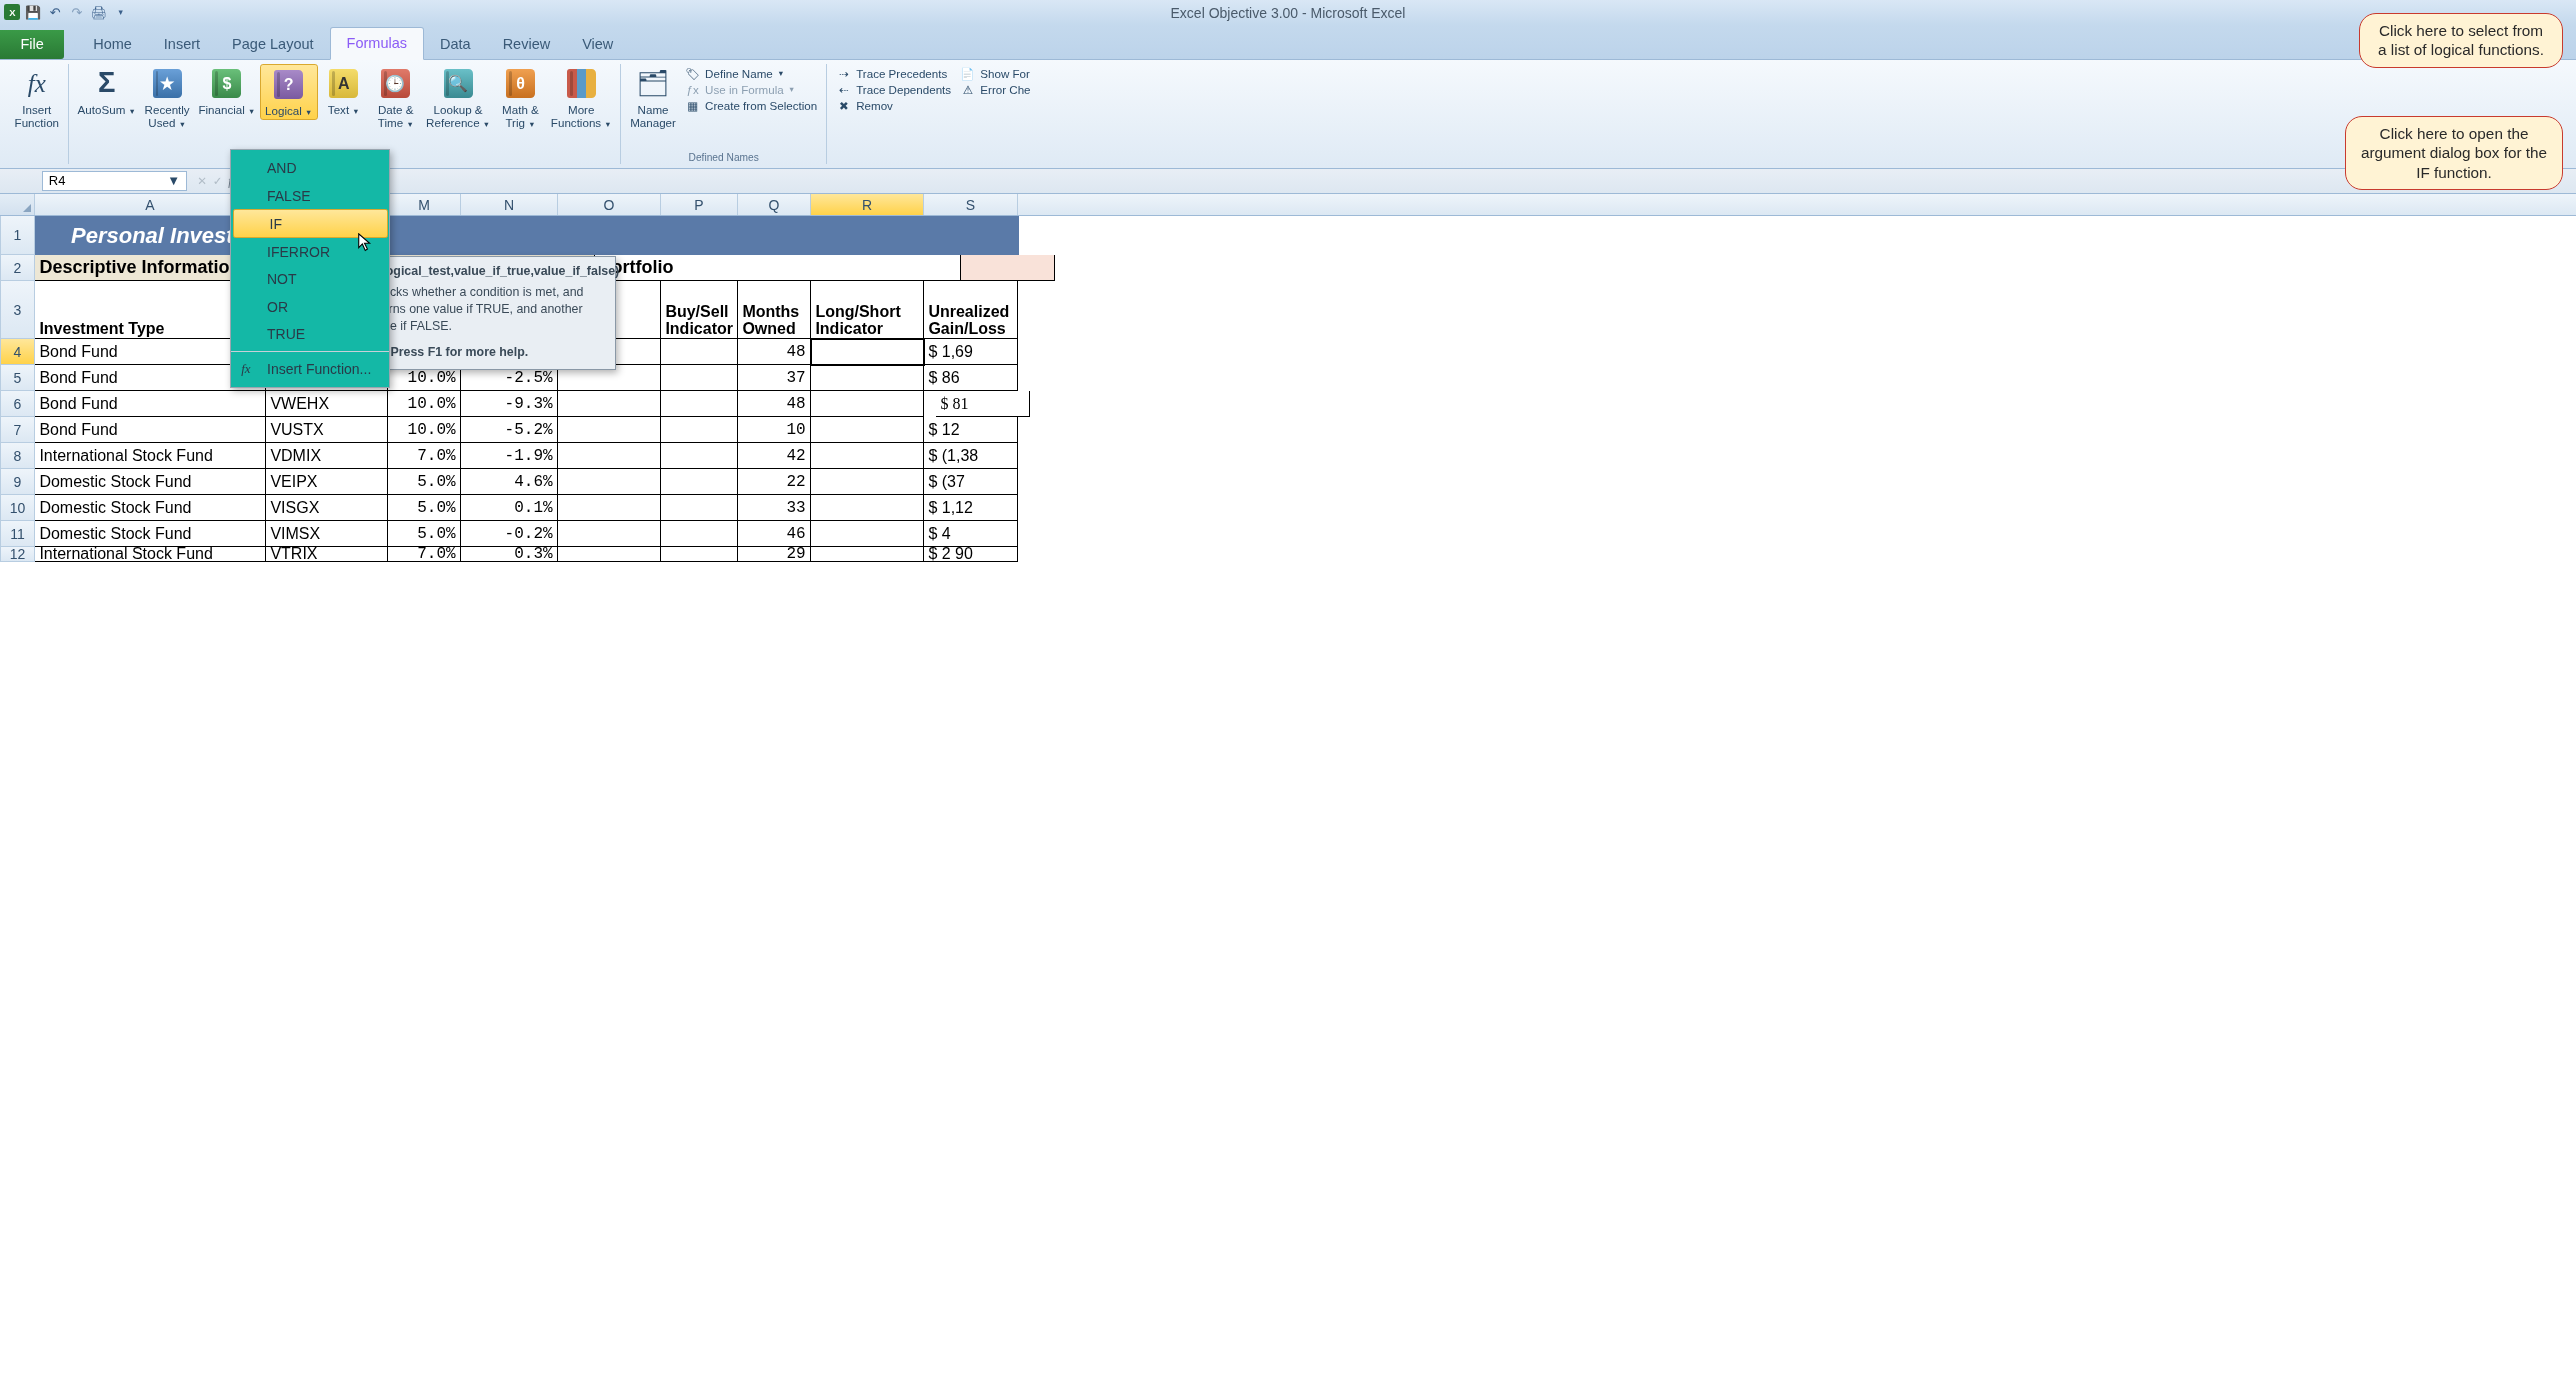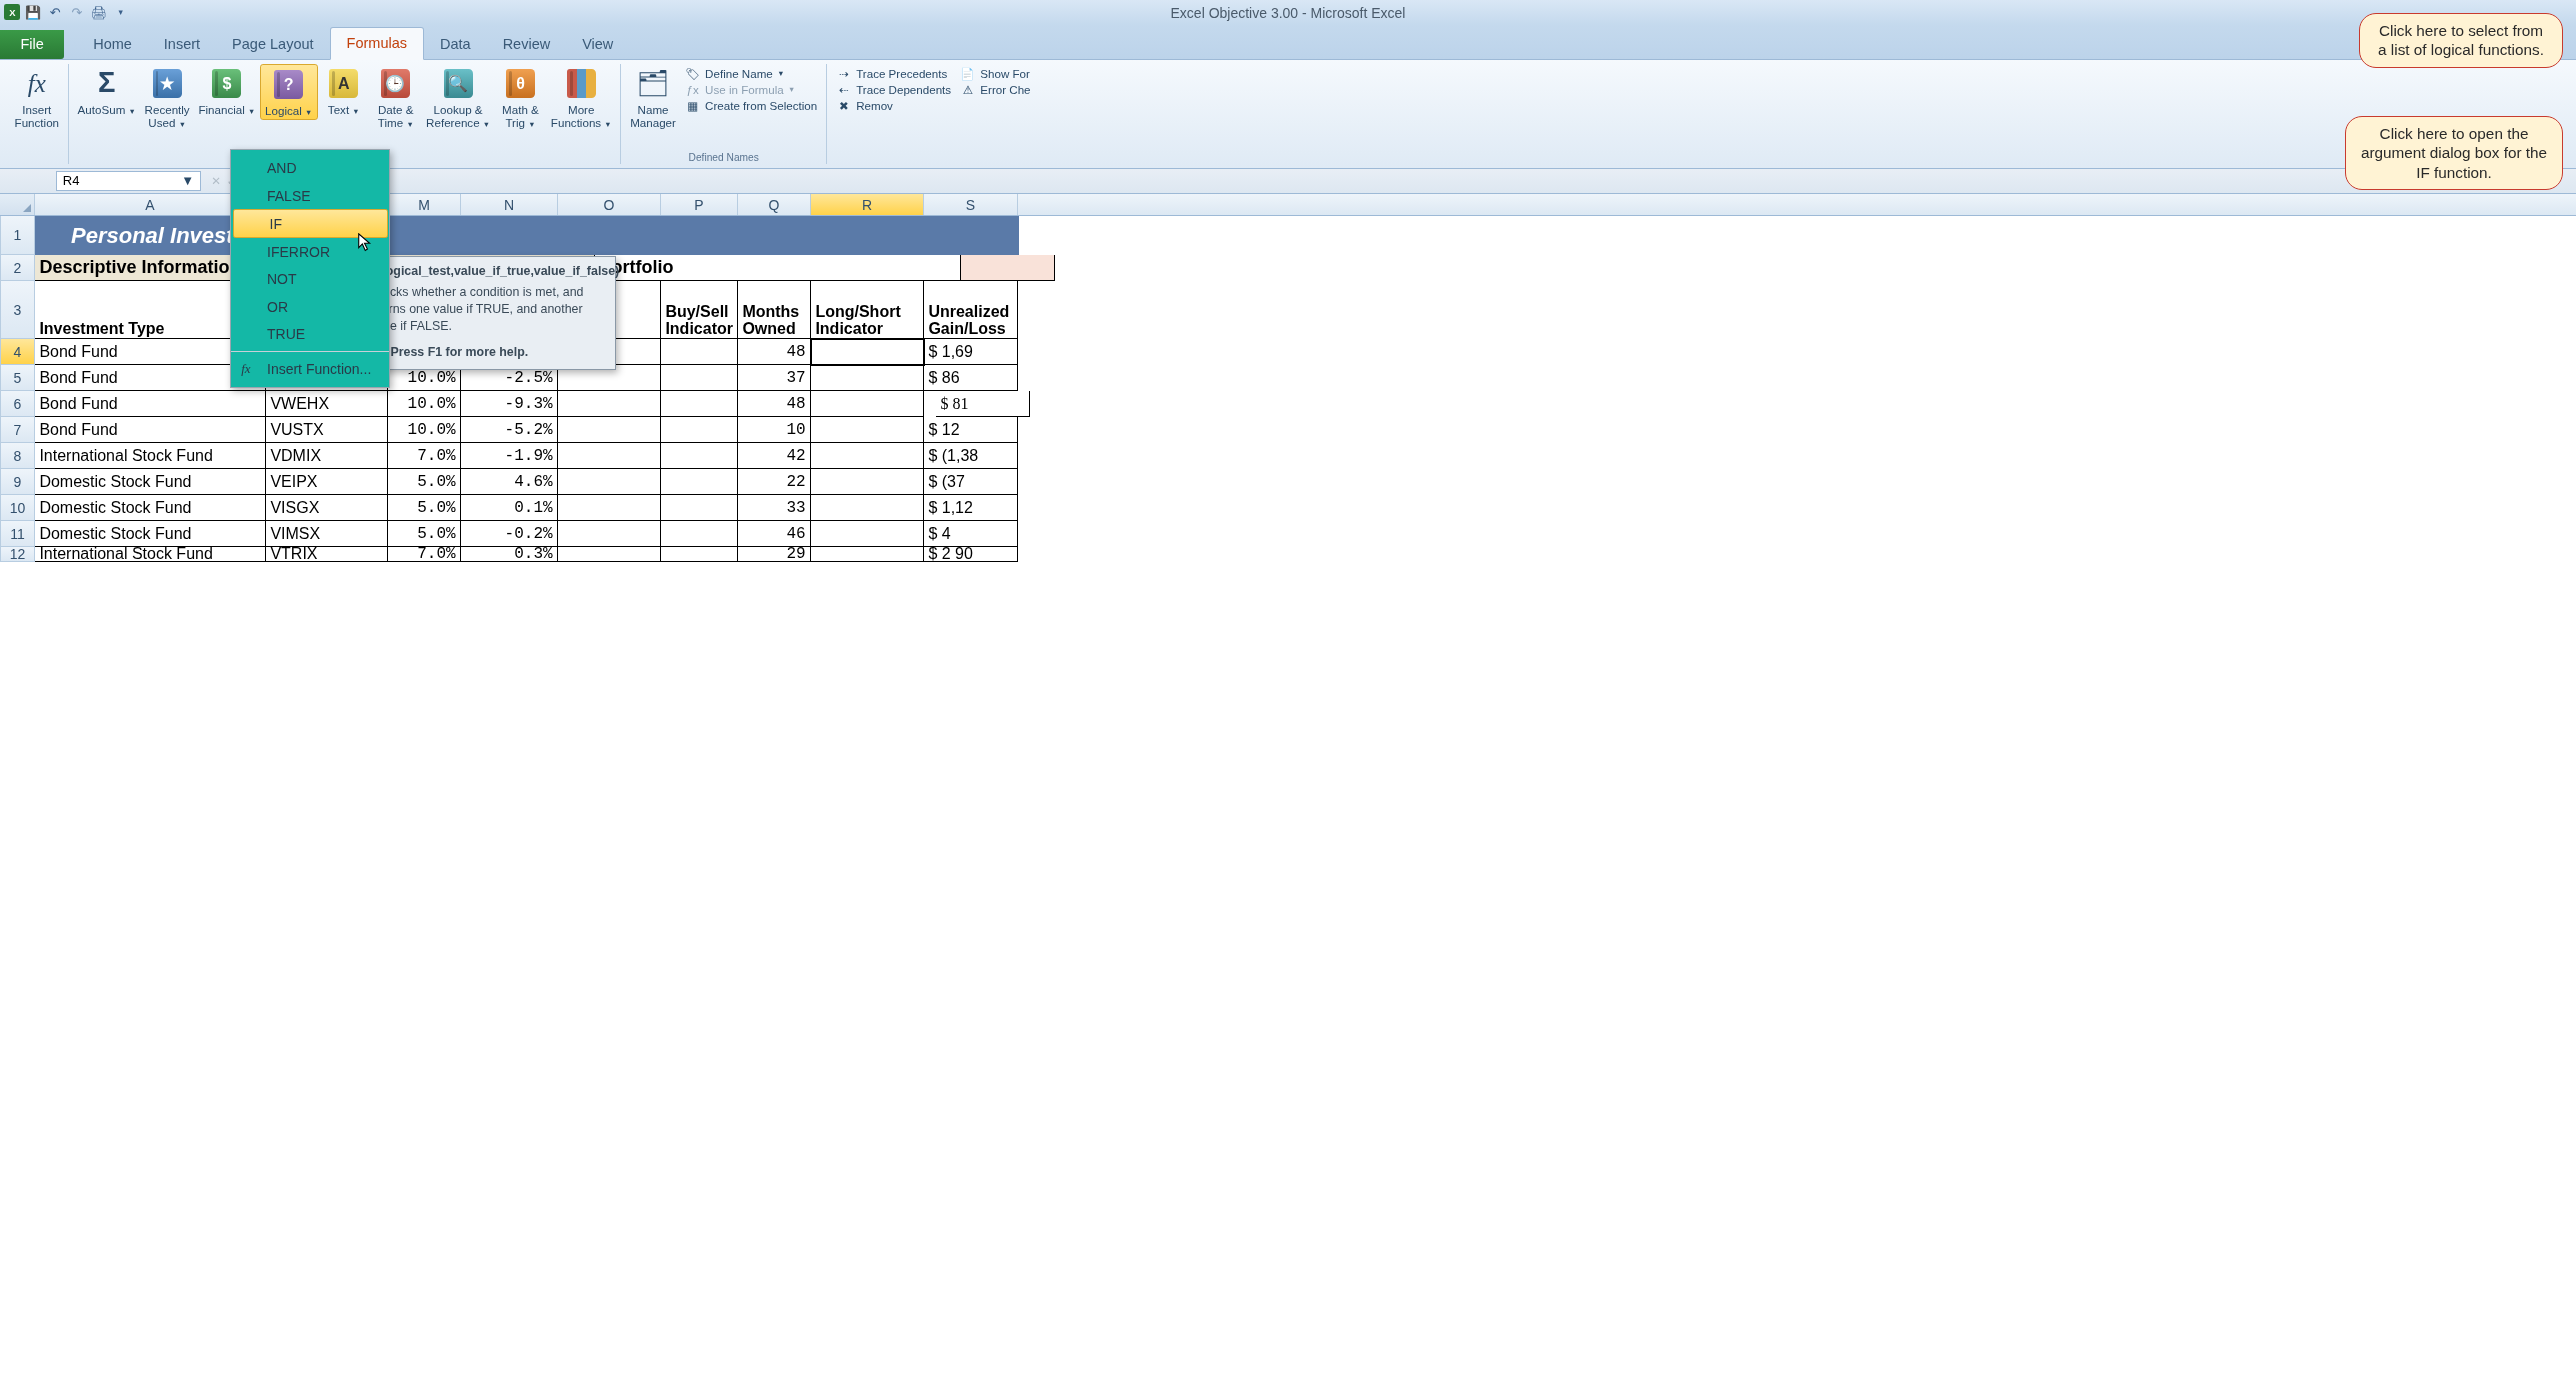--- a/index.html
+++ b/index.html
@@ -8,37 +8,37 @@
 
 .titlebar { height: 25px; background: linear-gradient(#d9e7f5,#c4d9ed); display:flex; align-items:center; padding:0 4.4px; position:relative; }
 .titlebar .qat { display:flex; align-items:center; gap:4.4px; }
 .qat-ico { width:17.4px; height:17.4px; display:flex; align-items:center; justify-content:center; color:#3a5f8a; font-size:13px; }
 .titlebar .title { position:absolute; left:50%; transform:translateX(-50%); font-size:14px; color:#4a5a6a; }
 
 
 .tabs-row { height:35px; background:linear-gradient(#c4d9ed,#bcd3ea); display:flex; align-items:flex-end; padding:0; border-bottom:0.7px solid #9db9d6; }
 .file-tab { background:linear-gradient(#3a9a47,#2a7a35); color:#fff; padding:5.8px 20.4px 7.3px; font-size:14.5px; border-radius:0 0 2.9px 0; margin-right:13px;margin-top:41px; }
 .rtab { padding:7.3px 16px; font-size:14.5px; color:#3a5a78; cursor:pointer; }
-.rtab.active { background:#f6f9fc; border:0.7px solid #9db9d6; border-bottom:0.7px solid #f6f9fc; border-radius:2.9px 2.9px 0 0; margin-bottom:-0.7px; color:#c2410c; }
+.rtab.active { background:#f6f9fc; border:0.7px solid #9db9d6; border-bottom:0.7px solid #f6f9fc; border-radius:2.9px 2.9px 0 0; margin-bottom:-0.7px; color:#8b5cf6; }
 
 
 .ribbon { height:109px; background:linear-gradient(#f5f9fd,#dfeaf5); border-bottom:0.7px solid #9db9d6; display:flex; align-items:flex-start; padding:4.4px 5.8px; overflow:hidden; position:relative; }
 .rgroup { display:flex; align-items:flex-start; border-right:0.7px solid #b8cde1; padding:0 4.4px; height:100px; }
 .rbtn { display:flex; flex-direction:column; align-items:center; justify-content:flex-start; padding:1.5px 4.4px; font-size:11.6px; color:#2a4a68; text-align:center; line-height:1.1; min-width:52px; cursor:pointer; }
 .rbtn .ico { width:35px; height:35px; margin-bottom:2.9px; display:flex; align-items:center; justify-content:center; font-size:26px; }
 .rbtn.sel { background:linear-gradient(#ffe79a,#ffd24a); border:0.7px solid #d9a82e; border-radius:2.9px; }
 .dd-caret { font-size:7.3px; color:#2a4a68; }
 .small-list { display:flex; flex-direction:column; gap:2.9px; padding:2.9px 4.4px; font-size:11.6px; color:#2a4a68; }
 .small-item { display:flex; align-items:center; gap:4.4px; white-space:nowrap; }
 .small-ico { width:16px; height:13px; display:inline-flex; align-items:center; justify-content:center; }
 .group-label { position:absolute; bottom:1.5px; font-size:10.2px; color:#5a7490; }
 
 
 .fbar { height:25px; background:linear-gradient(#e8eef5,#dde7f1); border-bottom:0.7px solid #9db9d6; display:flex; align-items:center; }
-.namebox { width:145px; height:20.4px; margin-left:56px; background:#fff; border:0.7px solid #9db9d6; display:flex; align-items:center; padding:0 5.8px; font-size:13px; font-family:Arial; }
+.namebox { width:145px; height:20.4px; margin-left:42px; background:#fff; border:0.7px solid #9db9d6; display:flex; align-items:center; padding:0 5.8px; font-size:13px; font-family:Arial; }
 .namebox .dd { margin-left:auto; color:#2a4a68; }
 .fx-icons { display:flex; align-items:center; gap:5.8px; margin-left:10.2px; color:#6a7a88; }
 
 
 .colhdr { height:22px; background:linear-gradient(#eef4fa,#dce8f3); border-bottom:0.7px solid #9db9d6; display:flex; }
 .selall { width:35px; border-right:0.7px solid #b8cde1; background:linear-gradient(#e4edf6,#d3e1ef); position:relative; }
 .selall::after { content:""; position:absolute; right:2.9px; bottom:2.9px; border-left:8.7px solid transparent; border-bottom:8.7px solid #8aa5c1; }
 .ch { border-right:0.7px solid #b8cde1; display:flex; align-items:center; justify-content:center; font-size:14px; color:#33506d; }
 .ch.active { background:linear-gradient(#ffe79a,#ffd24a); }
 

